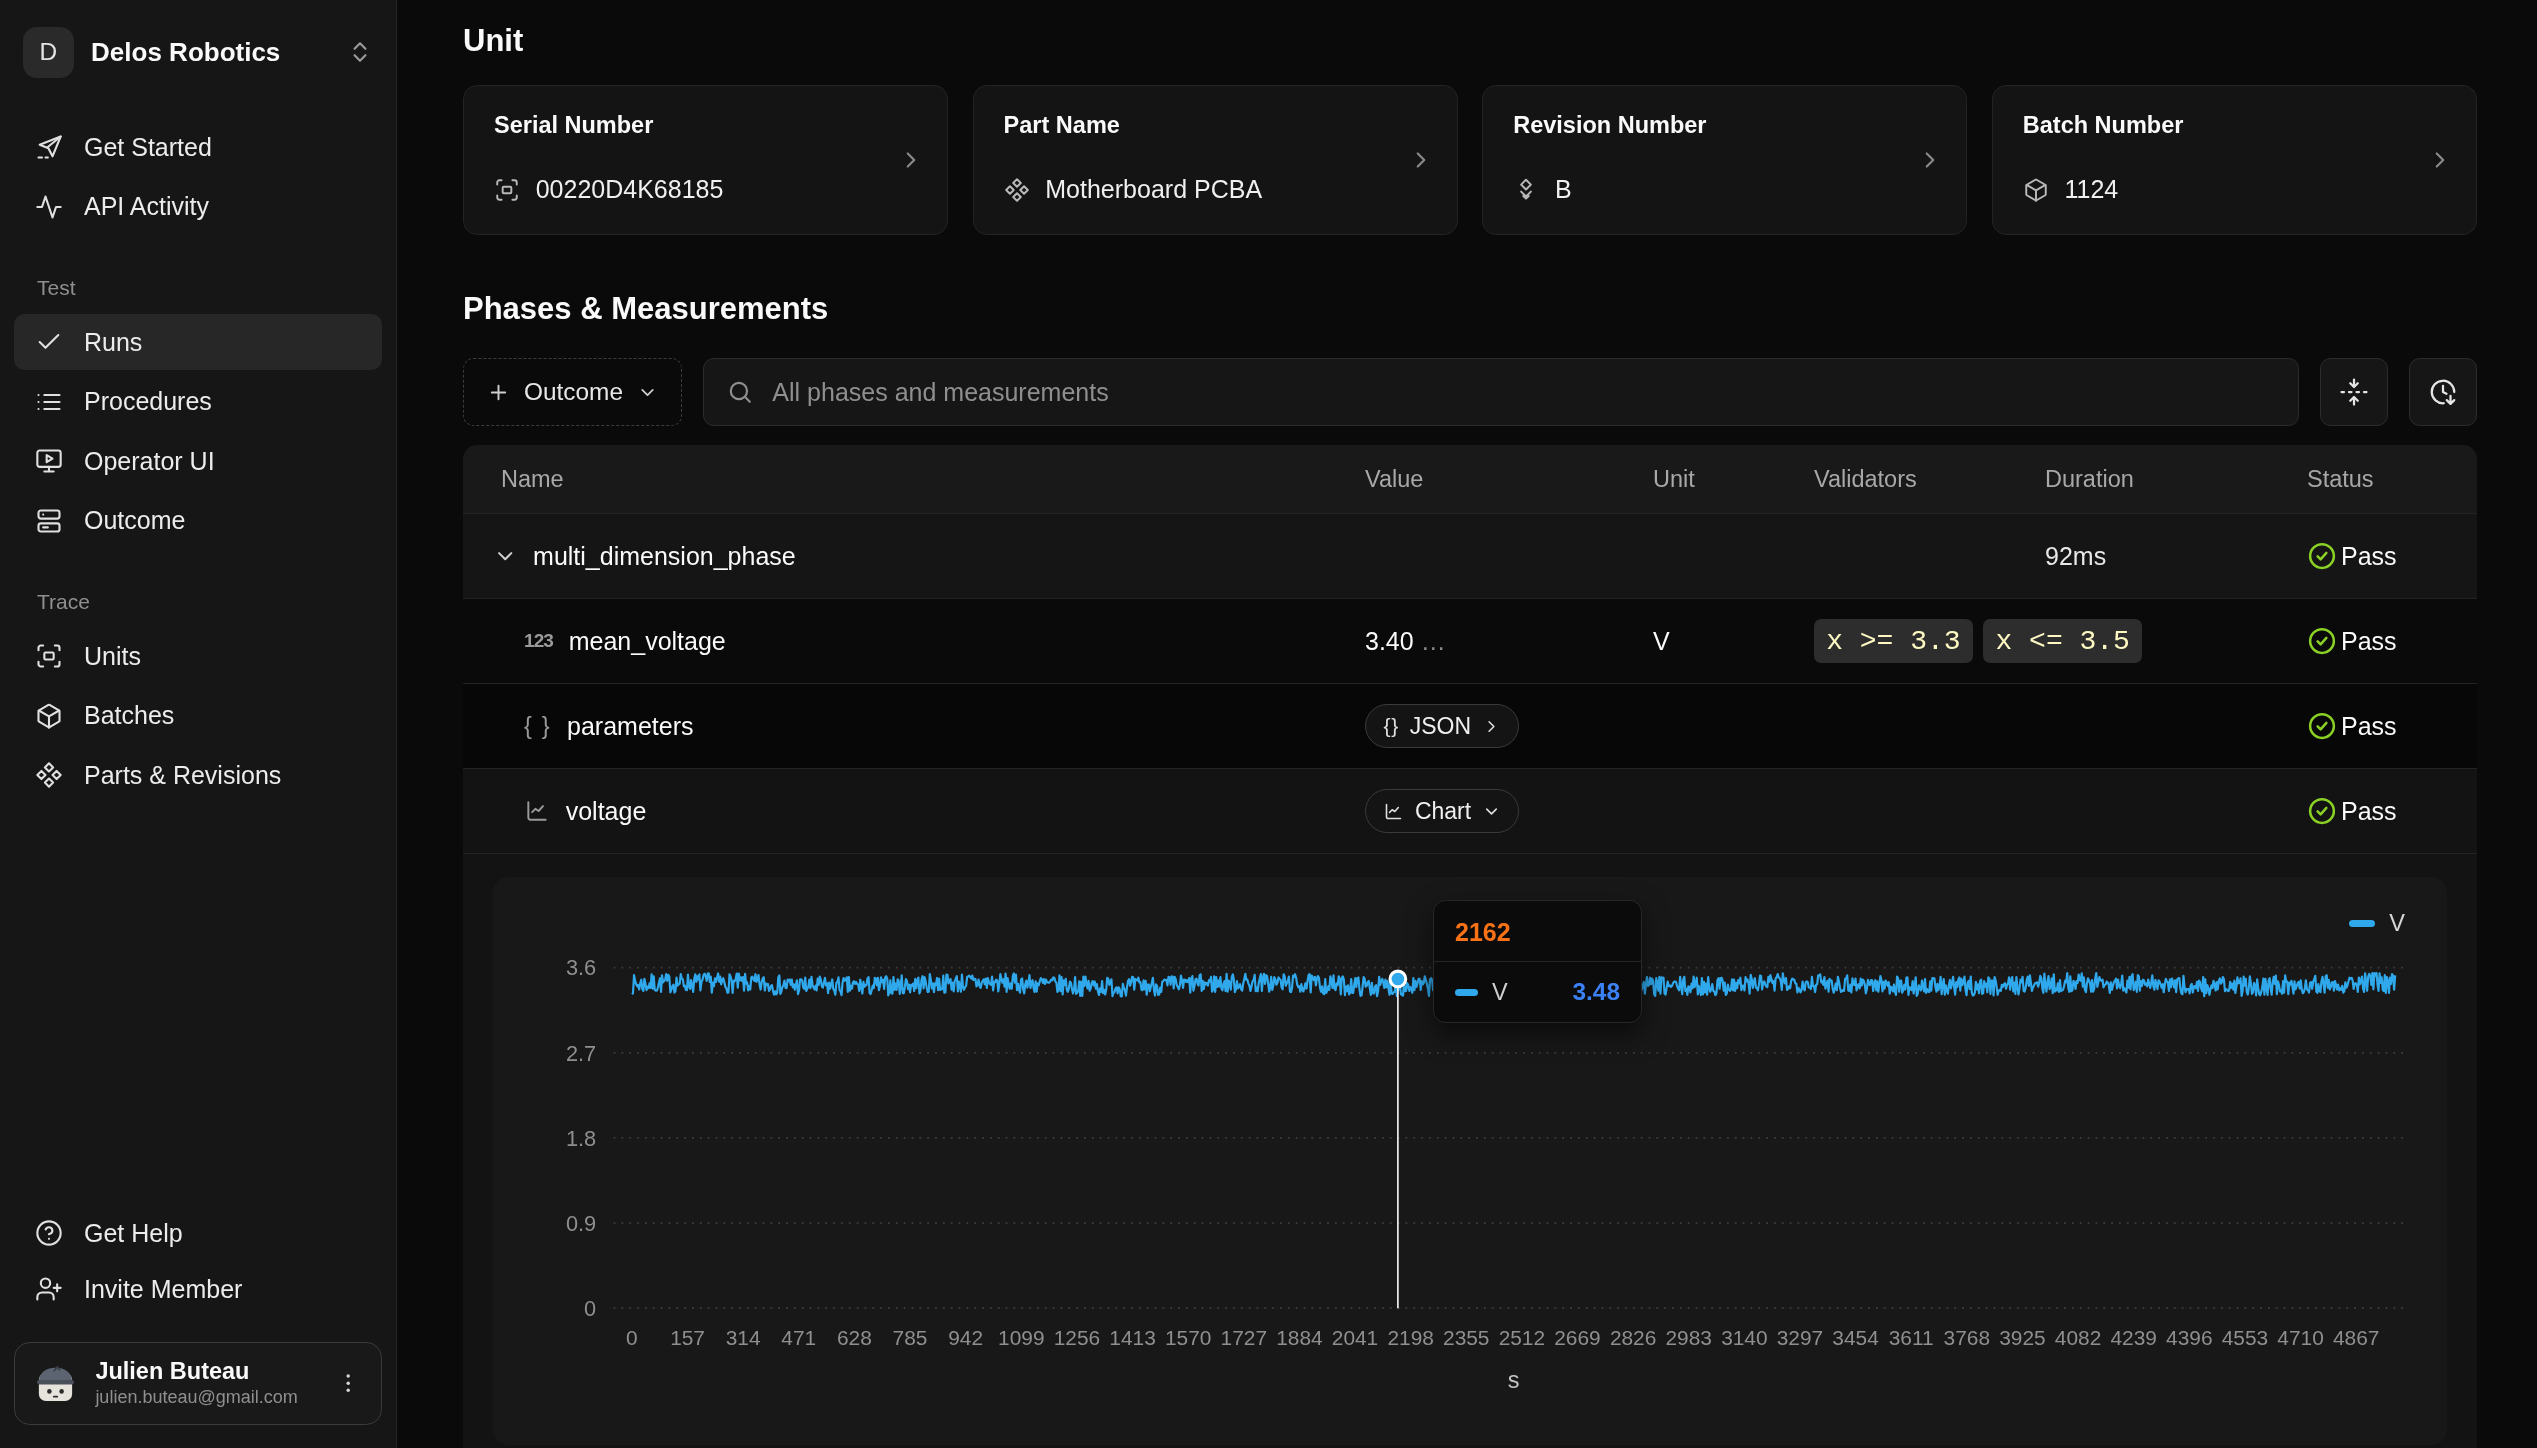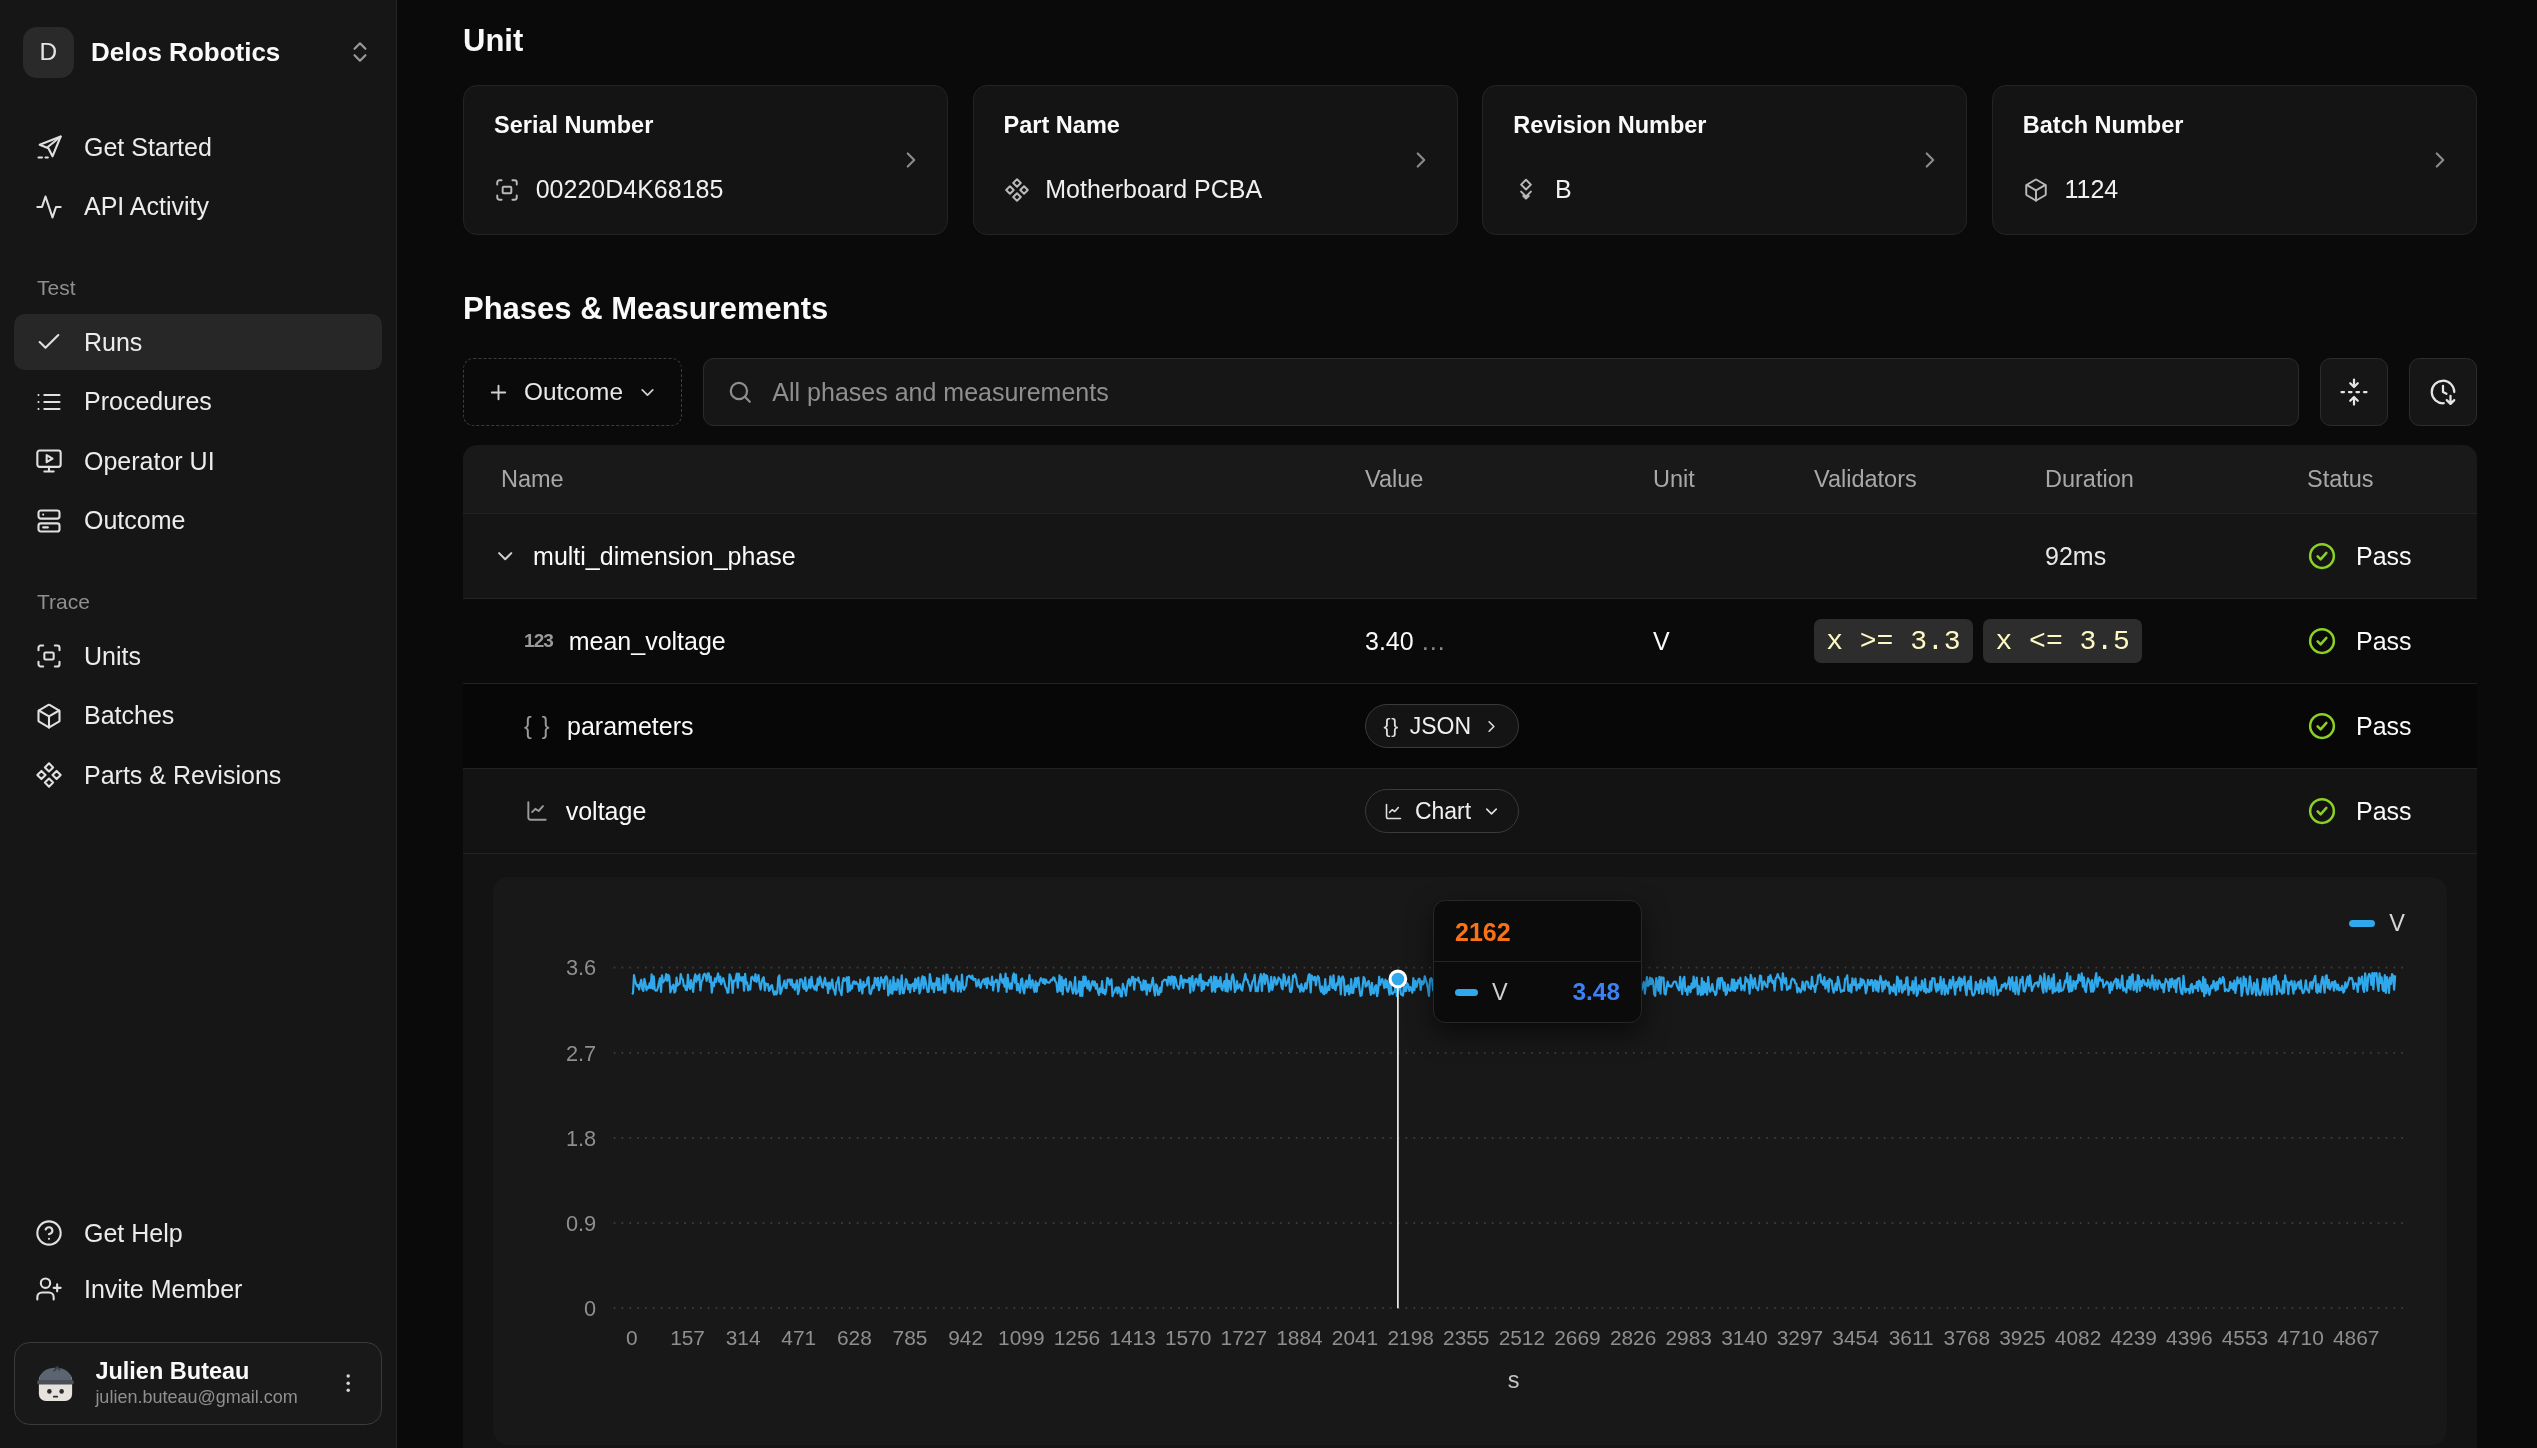--- a/index.html
+++ b/index.html
@@ -87,21 +87,21 @@
   .meas-ico{color:#9a9a9a;}
   .val-suffix{color:#8a8a8a;margin-left:7px;}
   .chip{display:inline-flex;align-items:center;gap:10.5px;border:0.9px solid #3a3a3a;
     border-radius:871px;padding:7.8px 17.4px;font-size:23px;color:#f0f0f0;background:#141414;
     cursor:pointer;}
   .chip .braces{font-size:21px;letter-spacing:0.9px;color:#e0e0e0;}
   .chip .ico{color:#e0e0e0;}
   .badges{display:flex;gap:10.5px;}
   .badge{background:#2d2d2d;color:#fef9c3;border-radius:7px;padding:6.1px 12.2px;
     font-size:28px;font-family:"Liberation Mono",monospace;white-space:nowrap;}
-  .status-cell{display:flex;align-items:center;gap:19px;}
+  .status-cell{display:flex;align-items:center;gap:4px;}
   .pass-ico{color:#8bd125;}
   .duration{color:#e8e8e8;}
 
   
   .chart-section{background:#131313;height:603px;border-top:0.9px solid #232323;}
   .chart-card{position:relative;margin:23px 30px 0 30px;height:568px;
     background:#181818;border-radius:15.7px;}
   .legend{position:absolute;top:33px;right:42px;display:flex;align-items:center;gap:14px;}
   .legend-dash{width:26px;height:7px;border-radius:3.5px;}
   .legend-label{font-size:23.5px;color:#d6d6d6;}

